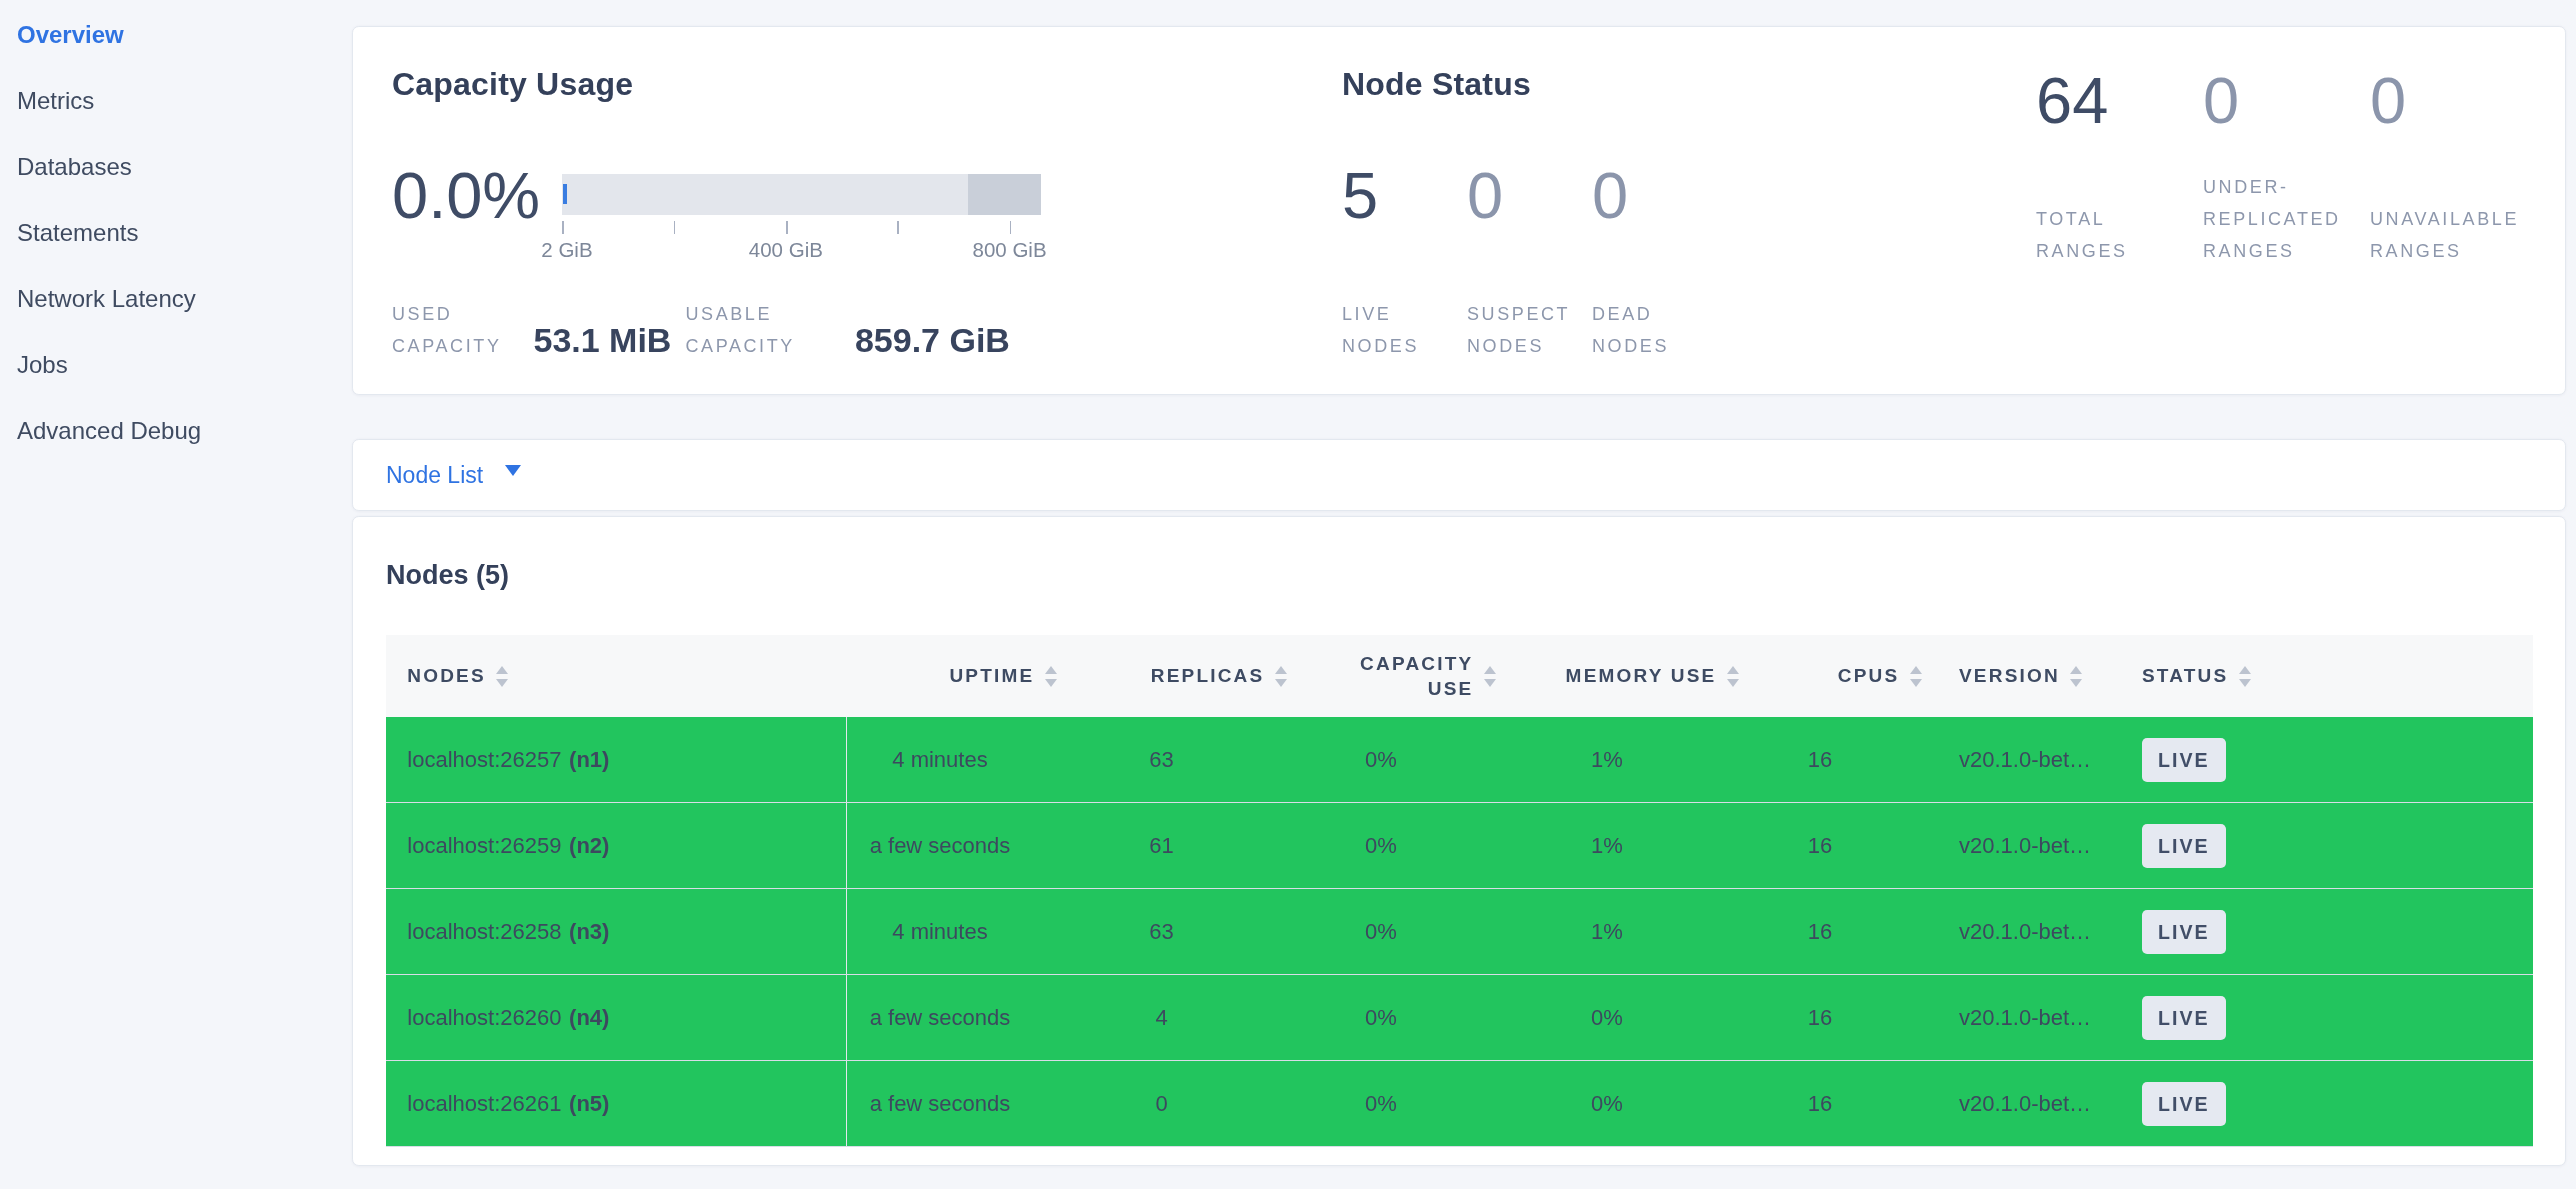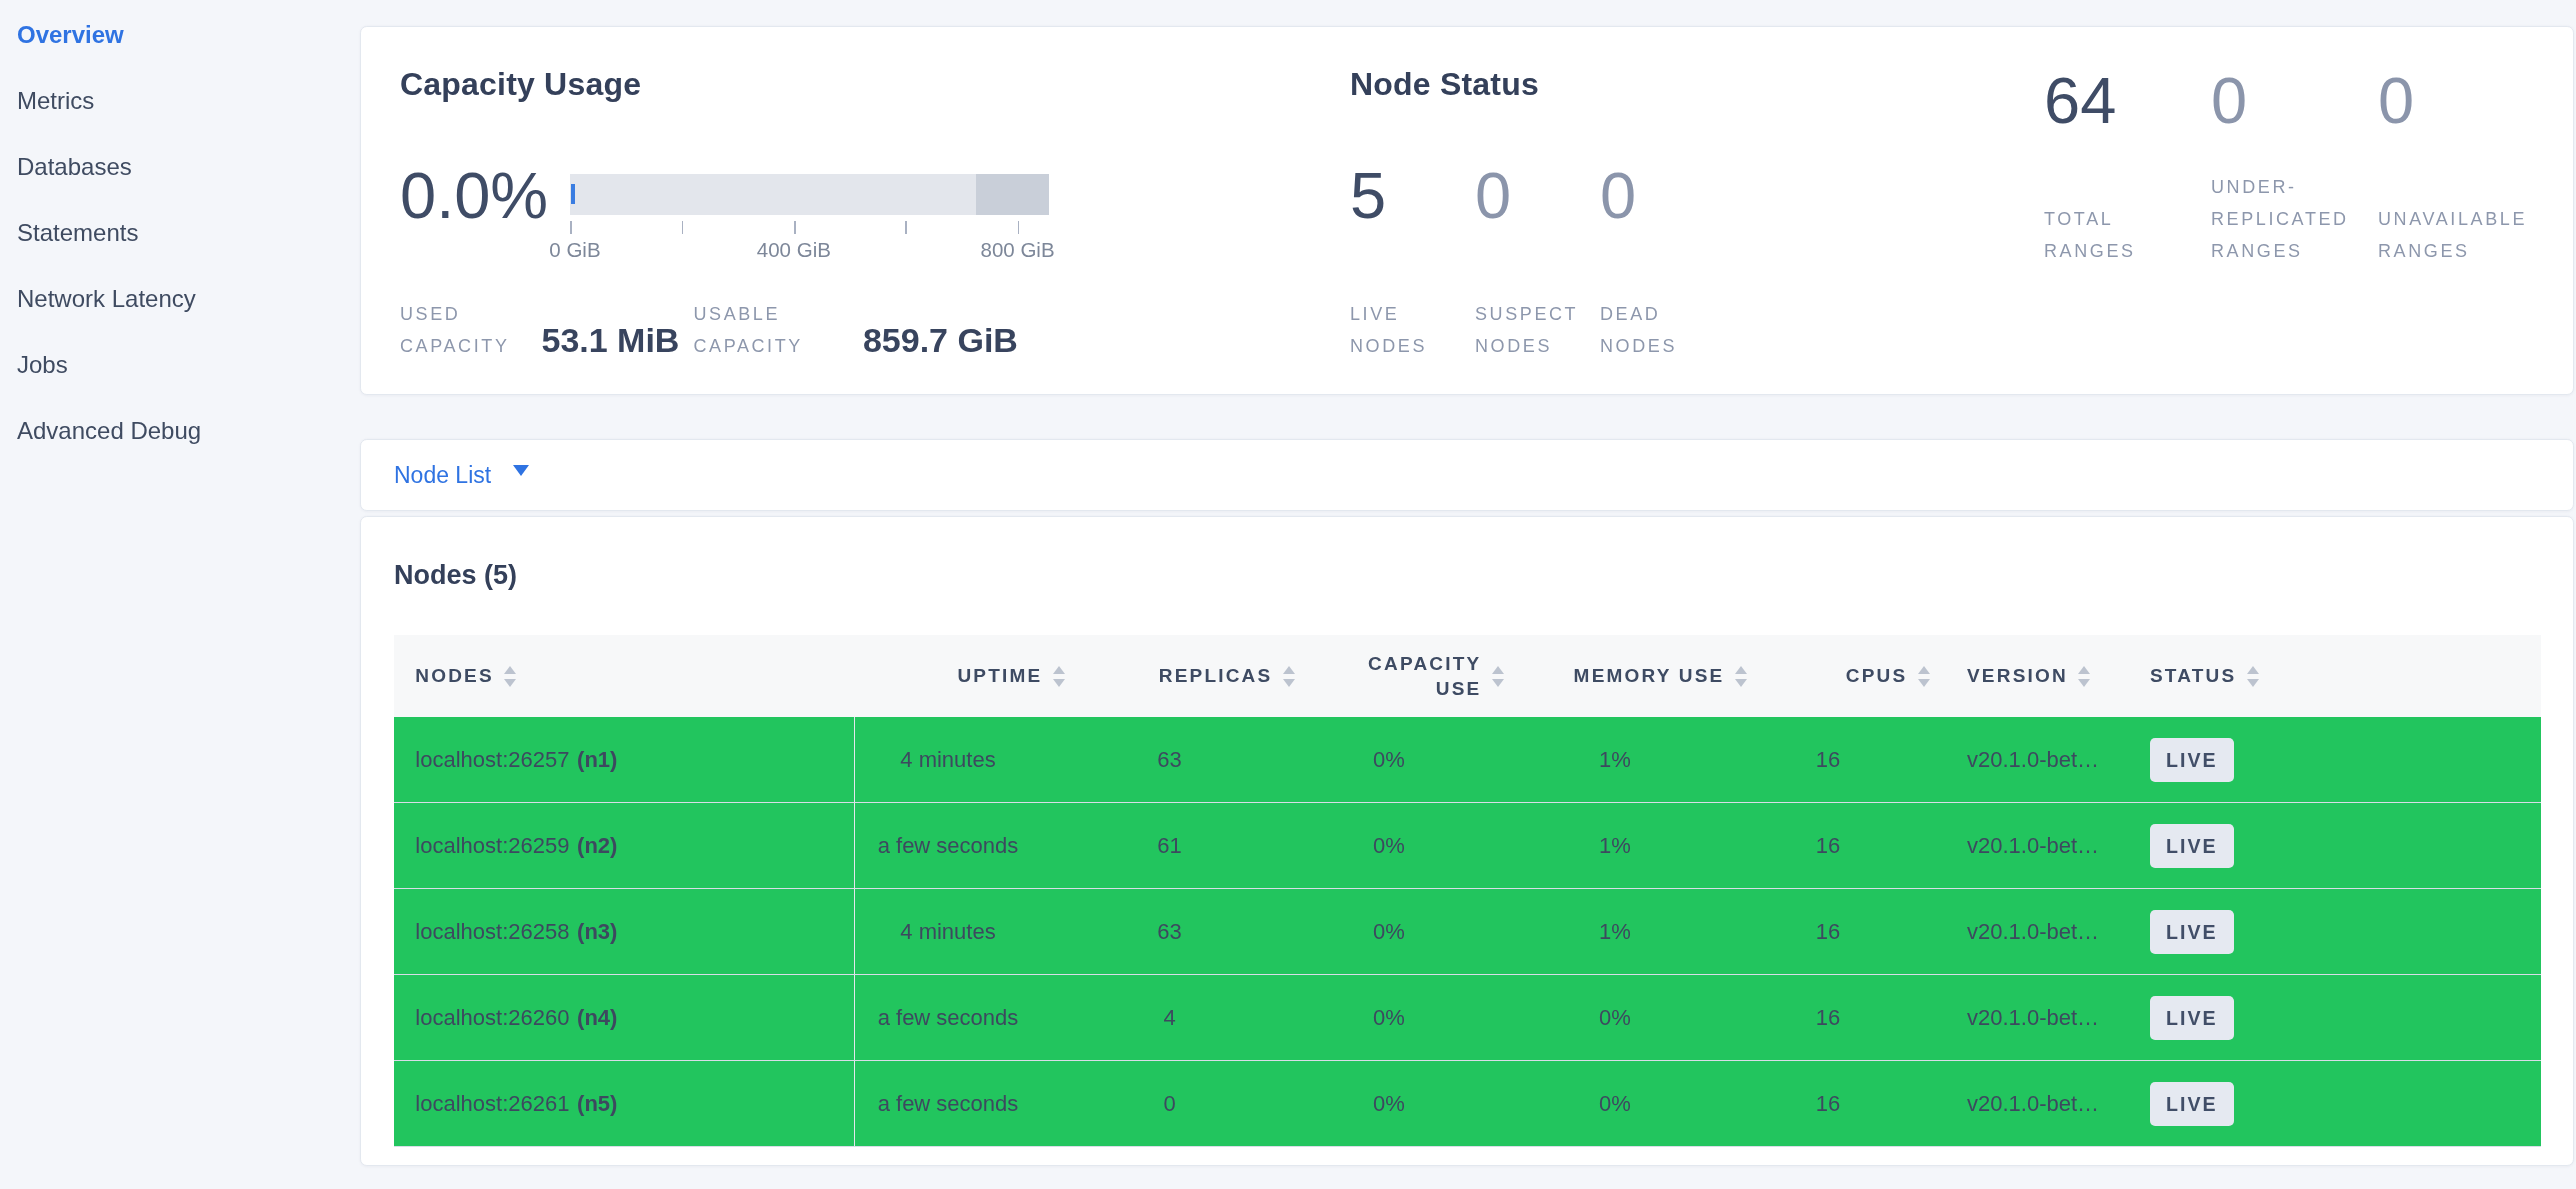--- a/index.html
+++ b/index.html
@@ -14,21 +14,21 @@
 
   
   .sidebar { position:absolute; left:0; top:0; width:342px; height:100%; padding:1.7px 0 0 17px; }
   .nav-item {
     height:66px; display:flex; align-items:center;
     font-size:24px; color:#3f4b61; cursor:pointer;
   }
   .nav-item.active { color:#2f73e2; font-weight:700; }
 
   
-  .content { position:absolute; left:360px; top:0; width:2214px; padding-top:26.4px; }
+  .content { position:absolute; left:352px; top:0; width:2214px; padding-top:26.4px; }
   .card {
     background:#ffffff; border:0.9px solid #e3e8ef; border-radius:6.8px;
     box-shadow:0 0.9px 2.6px rgba(56,66,89,0.05);
   }
 
   
   .overview-card { position:relative; height:369px; }
   .ov-section { position:absolute; top:41px; }
   .ov-section.capacity    { left:39px;   width:665px; }
   .ov-section.node-status { left:989px; width:478px; }
@@ -144,21 +144,21 @@
               <div class="cap-bar-used"></div>
             </div>
             <div class="cap-ticks">
               <span class="cap-tick" style="left:0%"></span>
               <span class="cap-tick" style="left:23.3%"></span>
               <span class="cap-tick" style="left:46.7%"></span>
               <span class="cap-tick" style="left:70.0%"></span>
               <span class="cap-tick" style="left:93.4%"></span>
             </div>
             <div class="cap-axis">
-              <span style="left:1%">0 GiB</span>
+              <span style="left:1%">2 GiB</span>
               <span style="left:46.7%">400 GiB</span>
               <span style="left:93.4%">800 GiB</span>
             </div>
           </div>
         </div>
         <div class="bottom-row">
           <div class="stat">
             <div class="stat-label">
               <span>USED</span>
               <span>CAPACITY</span>

